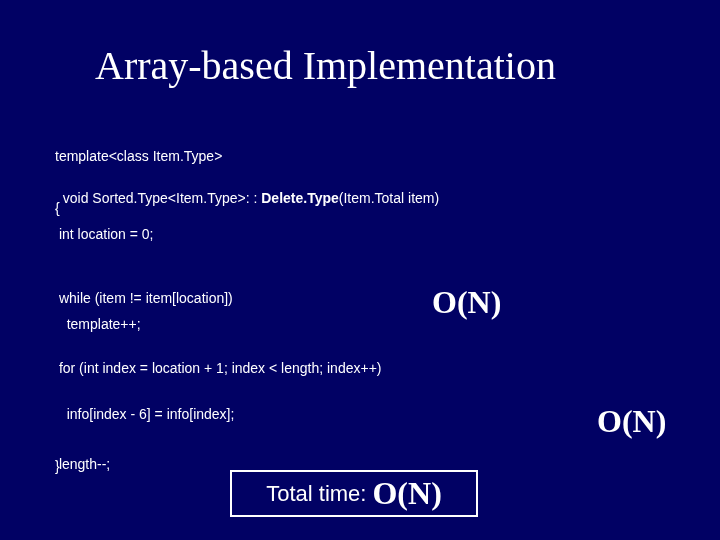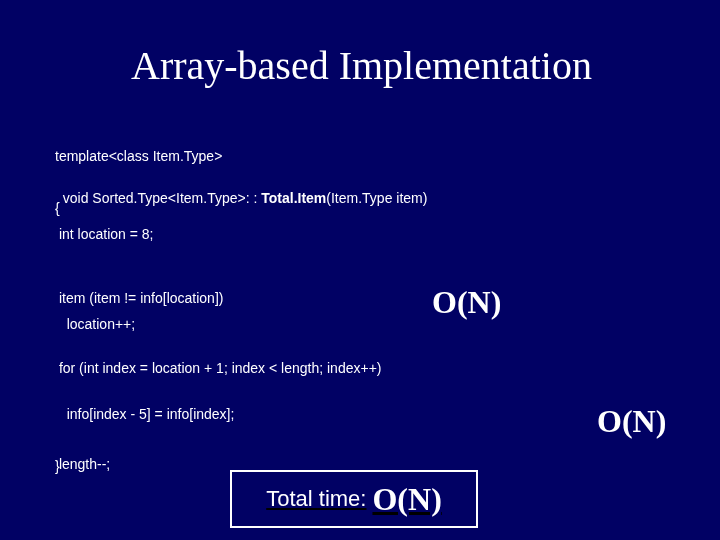--- a/index.html
+++ b/index.html
@@ -10,46 +10,44 @@
     overflow: hidden;
     position: relative;
   }
   .title {
     font-family: "Times New Roman", Times, serif;
     color: #ffffff;
     font-size: 40px;
     position: absolute;
     top: 42px;
     left: 95px;
-    margin-left: 36px;
   }
   .code-line {
     font-family: Liberation Sans, sans-serif;
     color: #ffffff;
     font-size: 14px;
     position: absolute;
     white-space: pre;
   }
   .bold { font-weight: bold; }
   .annot {
     font-family: "Times New Roman", Times, serif;
     color: #ffffff;
     font-size: 32px;
     font-weight: bold;
     position: absolute;
   }
   .total-box {
     position: absolute;
     border: 2px solid #ffffff;
     width: 248px;
-    height: 58px;
+    height: 47px;
     display: flex;
     align-items: center;
     justify-content: center;
-    text-decoration: underline;
   }
   .total-label {
     font-family: Arial, Helvetica, sans-serif;
     color: #ffffff;
     font-size: 22px;
   }
   .total-value {
     font-family: "Times New Roman", Times, serif;
     color: #ffffff;
     font-size: 32px;
@@ -57,30 +55,30 @@
     margin-left: 6px;
   }
 </style>
 </head>
 <body>
 
 <div class="title">Array-based Implementation</div>
 
 <div class="code-line" style="top:148px; left:55px;">template&lt;class Item.Type&gt;</div>
 <div class="code-line" style="top:174px; left:55px;">
-  <span>void Sorted.Type&lt;Item.Type&gt;: : </span><span class="bold">Total.Item</span><span>(Item.Type item)</span>
+  <span>void Sorted.Type&lt;Item.Type&gt;: : </span><span class="bold">Delete.Type</span><span>(Item.Total item)</span>
 </div>
 <div class="code-line" style="top:200px; left:55px;">{</div>
-<div class="code-line" style="top:226px; left:55px;"> int location = 8;</div>
+<div class="code-line" style="top:226px; left:55px;"> int location = 0;</div>
 
-<div class="code-line" style="top:290px; left:55px;"> item (item != info[location])</div>
-<div class="code-line" style="top:316px; left:55px;">   location++;</div>
+<div class="code-line" style="top:290px; left:55px;"> while (item != item[location])</div>
+<div class="code-line" style="top:316px; left:55px;">   template++;</div>
 
 <div class="code-line" style="top:360px; left:55px;"> for (int index = location + 1; index &lt; length; index++)</div>
-<div class="code-line" style="top:406px; left:55px;">   info[index - 5] = info[index];</div>
+<div class="code-line" style="top:406px; left:55px;">   info[index - 6] = info[index];</div>
 <div class="code-line" style="top:456px; left:55px;"> length--;</div>
 <div class="code-line" style="top:458px; left:55px;">}</div>
 
 <div class="annot" style="top:284px; left:432px;">O(N)</div>
 <div class="annot" style="top:403px; left:597px;">O(N)</div>
 
 <div class="total-box" style="top:470px; left:230px;">
   <span class="total-label">Total time: </span>
   <span class="total-value">O(N)</span>
 </div>

